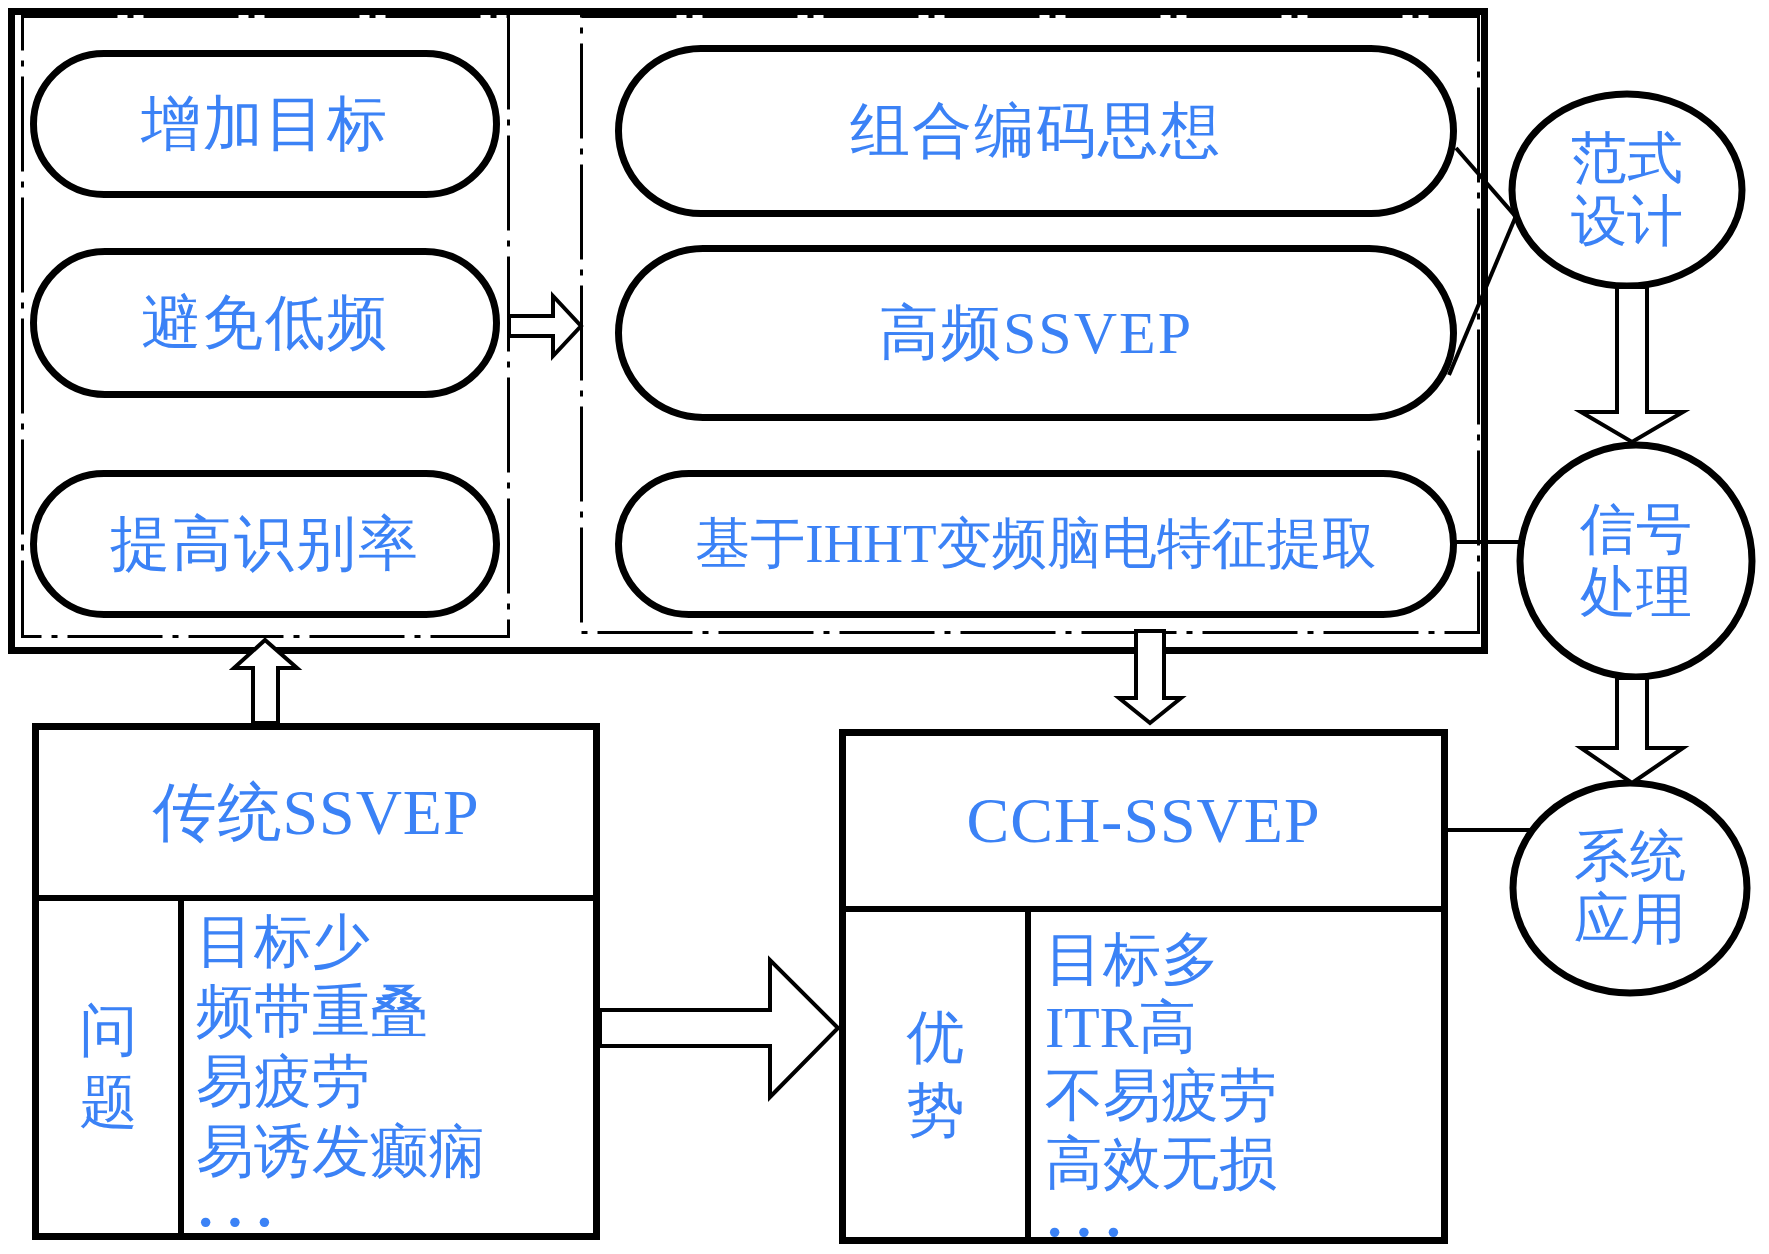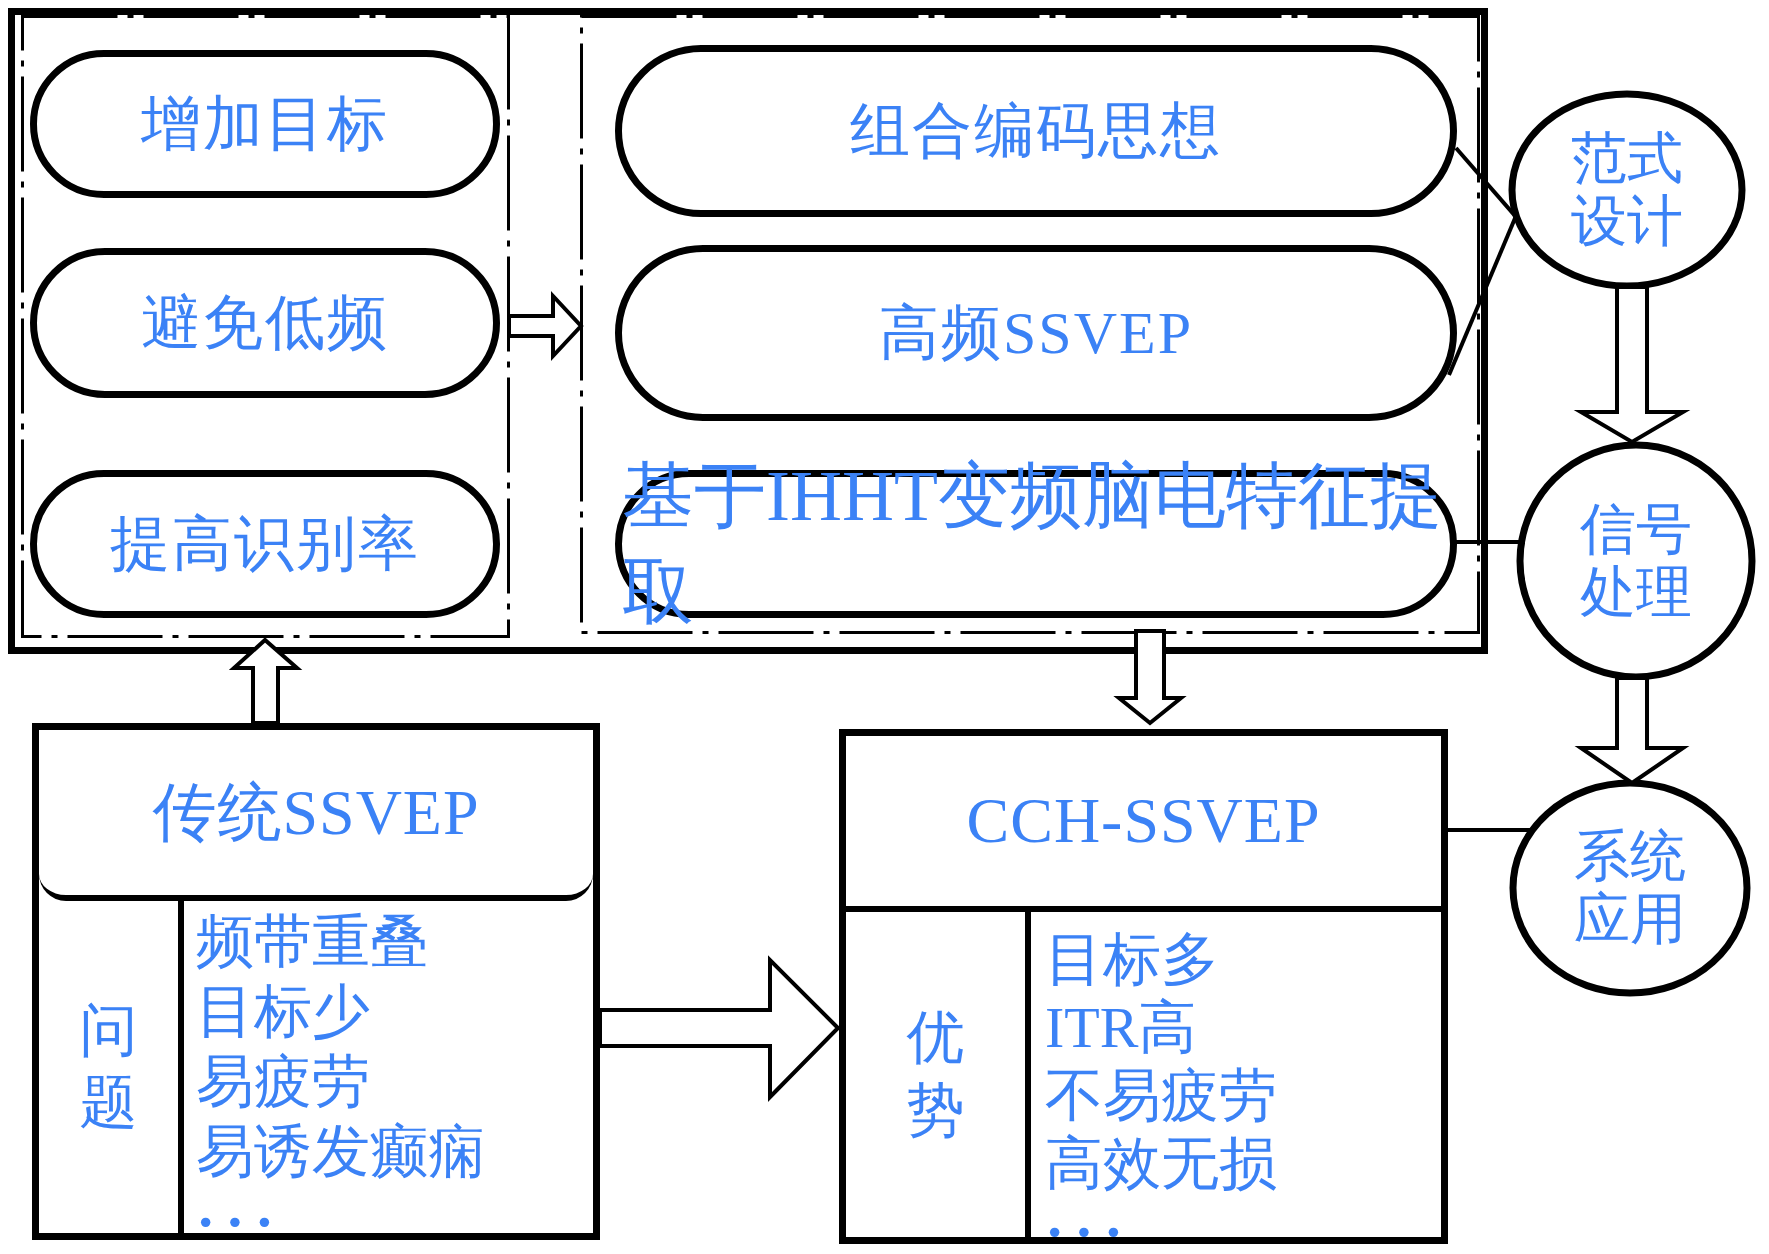--- a/index.html
+++ b/index.html
@@ -11,21 +11,21 @@
   #stage *{box-sizing:border-box;}
   .abs{position:absolute;}
   
   .panel{border:7px solid #000;}
   
   .pill{
     border:7px solid #000;border-radius:90px;
     display:flex;align-items:center;justify-content:center;
     font-size:60px;letter-spacing:2px;background:#fff;
   }
-  .pill.small{font-size:72px;letter-spacing:0;}
+  .pill.small{font-size:55px;letter-spacing:0;}
   
   .cmp{border:7px solid #000;display:flex;flex-direction:column;background:#fff;}
   .cmp .hd{
     display:flex;align-items:center;justify-content:center;
     font-size:64px;letter-spacing:1px;border-bottom:6px solid #000;flex:none;
   }
   .cmp .row{flex:1;display:flex;min-height:0;}
   .cmp .lbl{
     flex:none;border-right:6px solid #000;
     display:flex;align-items:center;justify-content:center;
@@ -62,27 +62,27 @@
     <span>组合编码思想</span>
   </div>
   <div class="abs pill" style="left:615px;top:245px;width:842px;height:176px;text-align:right;">
     <span>高频SSVEP</span>
   </div>
   <div class="abs pill small" style="left:615px;top:470px;width:842px;height:148px;">
     <span>基于IHHT变频脑电特征提取</span>
   </div>
 
   <div class="abs cmp" style="left:32px;top:723px;width:568px;height:517px;">
-    <div class="hd" style="height:171px;border-radius:27px;">传统SSVEP</div>
+    <div class="hd" style="height:171px;">传统SSVEP</div>
     <div class="row">
       <div class="lbl" style="width:145px;">问
 题</div>
       <div class="items" style="padding:6px 0 0 12px;">
+        <div class="item">目标少</div>
         <div class="item">频带重叠</div>
-        <div class="item">目标少</div>
         <div class="item">易疲劳</div>
         <div class="item">易诱发癫痫</div>
         <div class="item dots">···</div>
       </div>
     </div>
   </div>
 
   <div class="abs cmp" style="left:839px;top:723px;width:609px;height:515px;margin-top:6px;">
     <div class="hd" style="height:176px;">CCH-SSVEP</div>
     <div class="row">

